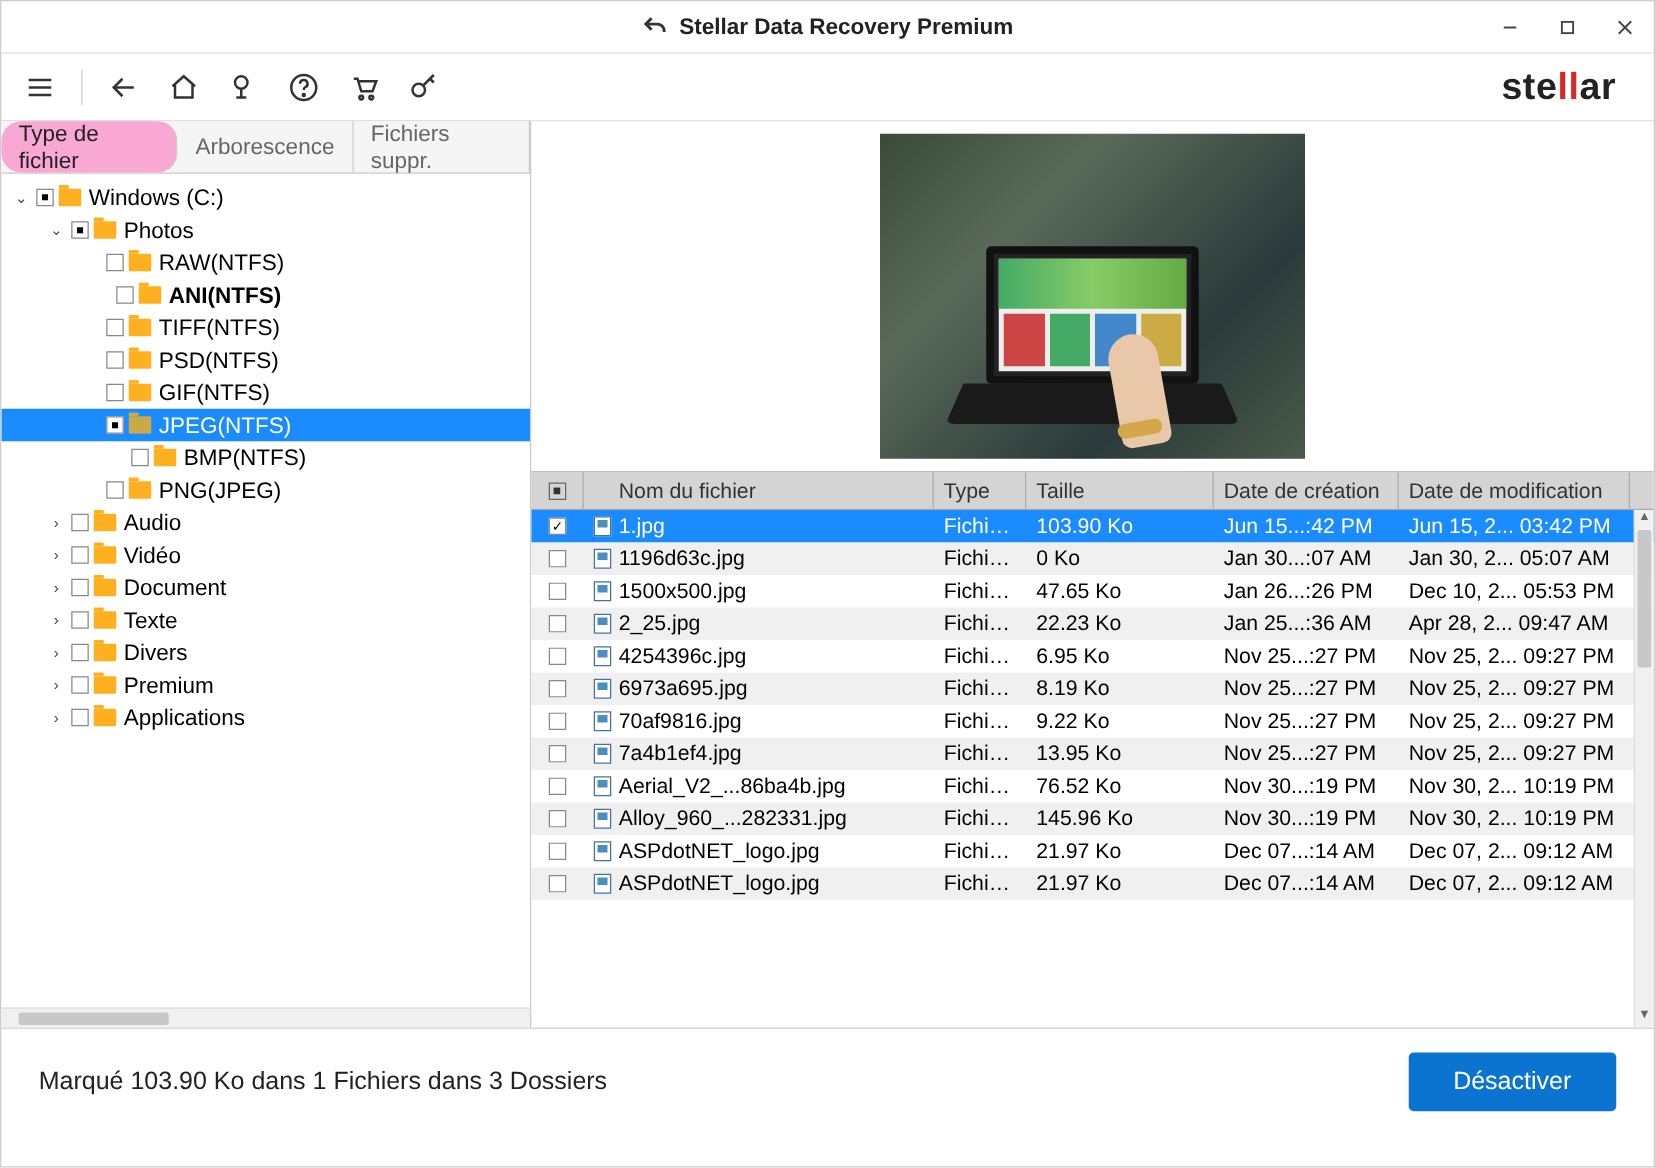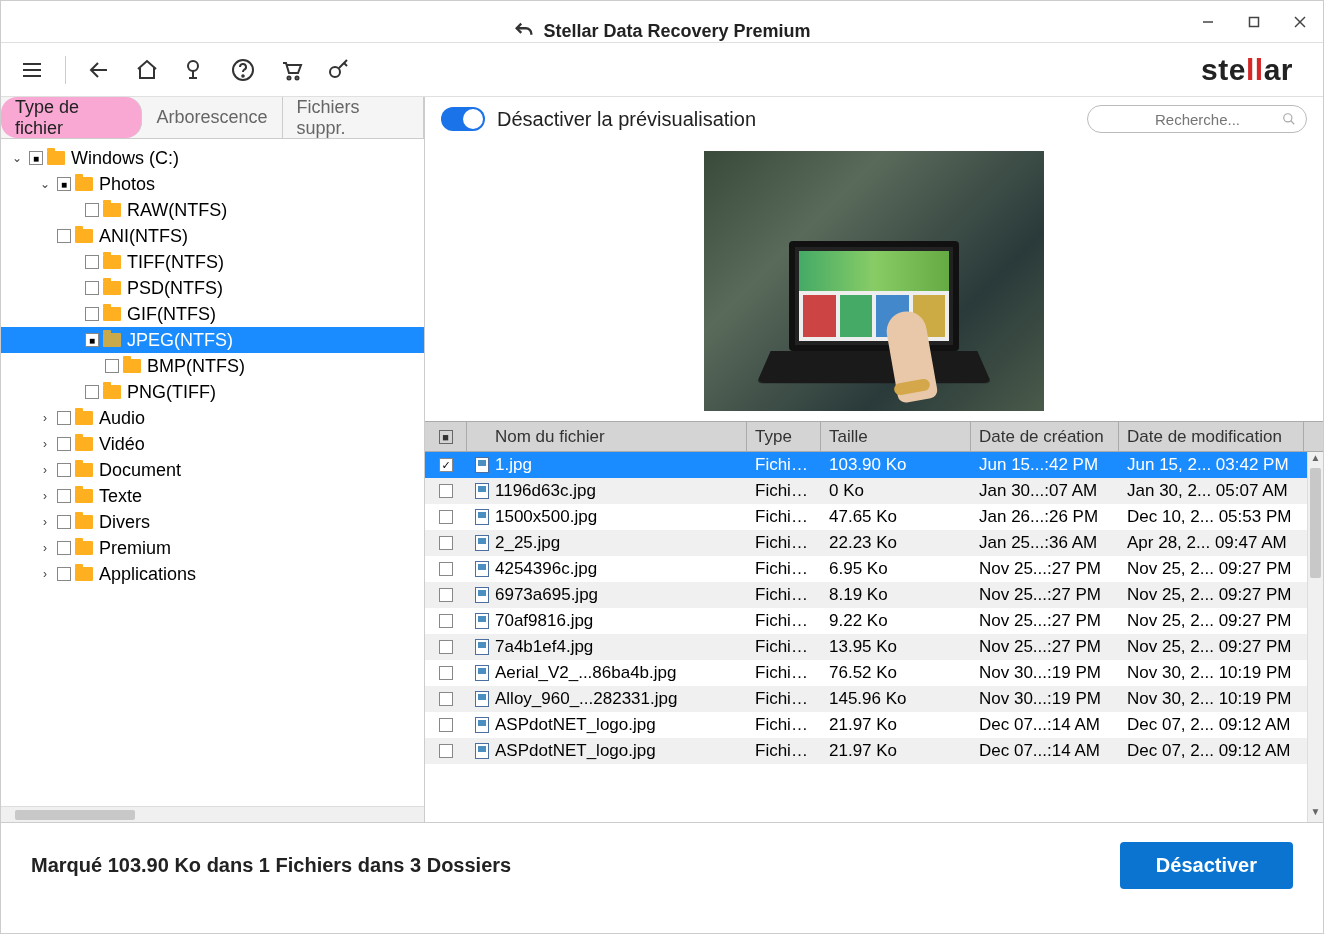--- a/index.html
+++ b/index.html
@@ -1,19 +1,19 @@
 <!DOCTYPE html>
 <html><head>
 <meta charset="utf-8">
 <style>
 * { margin: 0; padding: 0; box-sizing: border-box; font-family: "Segoe UI", Arial, sans-serif; }
 body { background: #fff; width: 1324px; height: 934px; overflow: hidden; border: 1px solid #ccc; }
 
 
-.titlebar { height: 42px; display: flex; align-items: flex-end; justify-content: center; position: relative; border-bottom: 1px solid #e0e0e0; }
+.titlebar { height: 42px; display: flex; align-items: center; justify-content: center; position: relative; border-bottom: 1px solid #e0e0e0; }
 .titlebar .title { font-size: 18px; font-weight: 600; color: #222; display: flex; align-items: center; gap: 8px; }
 .titlebar .winbtns { position: absolute; right: 0; top: 0; height: 42px; display: flex; }
 .titlebar .winbtn { width: 46px; height: 42px; display: flex; align-items: center; justify-content: center; color: #666; font-size: 14px; }
 .titlebar .winbtn svg { stroke: #444; }
 
 
 .toolbar { height: 54px; display: flex; align-items: center; padding: 0 12px; gap: 4px; justify-content: space-between; border-bottom: 1px solid #e0e0e0; }
 .toolbar-left { display: flex; align-items: center; gap: 10px; }
 .tbtn { width: 38px; height: 38px; display: flex; align-items: center; justify-content: center; color: #333; }
 .tbtn svg { stroke: #333; fill: none; stroke-width: 2; }
@@ -84,21 +84,21 @@
 .fcb { width: 14px; height: 14px; border: 1px solid #888; background: #fff; display: inline-flex; align-items: center; justify-content: center; font-size: 11px; }
 .row.selected .fcb { color: #000; }
 .ficon { width: 14px; height: 16px; background: #fff; border: 1px solid #4a6fa0; position: relative; flex: none; }
 .ficon::before { content: ""; position: absolute; top: 2px; left: 2px; right: 2px; height: 6px; background: #4a8fc0; }
 .vscroll { position: absolute; right: 0; top: 30px; bottom: 0; width: 16px; background: #f0f0f0; border-left: 1px solid #ddd; }
 .vscroll .vthumb { position: absolute; top: 16px; left: 2px; right: 2px; height: 110px; background: #c8c8c8; border-radius: 2px; }
 .vscroll .arr { position:absolute; left:0; right:0; height:16px; text-align:center; font-size:10px; color:#666; }
 .vscroll .arr.top { top:0; } .vscroll .arr.bot { bottom:0; }
 
 
-.footer { height: 86px; border-top: 1px solid #ccc; display: flex; align-items: center; padding: 0 30px; justify-content: space-between; font-weight: bold; }
+.footer { height: 86px; border-top: 1px solid #ccc; display: flex; align-items: center; padding: 0 30px; justify-content: space-between; }
 .status { font-size: 20px; color: #222; }
 .recover-btn { background: #0b74d1; color: #fff; font-size: 20px; padding: 12px 36px; border-radius: 4px; }
 </style>
 </head>
 <body>
 
 <div class="titlebar">
   <div class="title">
     <svg width="22" height="22" viewBox="0 0 24 24" fill="none" stroke="#333" stroke-width="2.5">
         <path d="M9 14L4 9l5-5"></path>
@@ -199,21 +199,21 @@
           <span class="cb">■</span>
           <span class="folder"></span>
           <span class="label">Photos</span>
         </div>
         <div class="tree-row" style="padding-left: 64px;">
           <span class="arrow"></span>
           <span class="cb"></span>
           <span class="folder"></span>
           <span class="label">RAW(NTFS)</span>
         </div>
-        <div class="tree-row" style="padding-left: 36px;">
+        <div class="tree-row" style="padding-left: 72px; font-weight: bold;">
           <span class="arrow"></span>
           <span class="cb"></span>
           <span class="folder"></span>
           <span class="label">ANI(NTFS)</span>
         </div>
         <div class="tree-row" style="padding-left: 64px;">
           <span class="arrow"></span>
           <span class="cb"></span>
           <span class="folder"></span>
           <span class="label">TIFF(NTFS)</span>
@@ -239,21 +239,21 @@
         <div class="tree-row" style="padding-left: 64px; margin-left: 20px;">
           <span class="arrow"></span>
           <span class="cb"></span>
           <span class="folder"></span>
           <span class="label">BMP(NTFS)</span>
         </div>
         <div class="tree-row" style="padding-left: 64px;">
           <span class="arrow"></span>
           <span class="cb"></span>
           <span class="folder"></span>
-          <span class="label">PNG(TIFF)</span>
+          <span class="label">PNG(JPEG)</span>
         </div>
         <div class="tree-row" style="padding-left: 36px;">
           <span class="arrow">›</span>
           <span class="cb"></span>
           <span class="folder"></span>
           <span class="label">Audio</span>
         </div>
         <div class="tree-row" style="padding-left: 36px;">
           <span class="arrow">›</span>
           <span class="cb"></span>
@@ -290,31 +290,20 @@
           <span class="folder"></span>
           <span class="label">Applications</span>
         </div>
       </div>
     <div class="left-scroll">
         <div class="thumb"></div>
       </div>
   </div>
 
   <div class="right">
-    <div class="preview-header">
-      <div class="toggle"></div>
-      <div class="preview-label">Désactiver la prévisualisation</div>
-      <div class="search">
-        <input placeholder="Recherche..." style="">
-        <svg class="mag" width="14" height="14" viewBox="0 0 24 24" fill="none" stroke="#aaa" stroke-width="2">
-            <circle cx="10" cy="10" r="7"></circle>
-            <line x1="15" y1="15" x2="21" y2="21"></line>
-          </svg>
-      </div>
-    </div>
     <div class="preview-img">
       <div class="preview-box">
         <div class="laptop">
           <div class="screen">
               <div class="screen-inner">
                 <div class="screen-top"></div>
                 <div class="screen-bot">
                   <div class="thumb2"></div>
                   <div class="thumb2"></div>
                   <div class="thumb2"></div>

